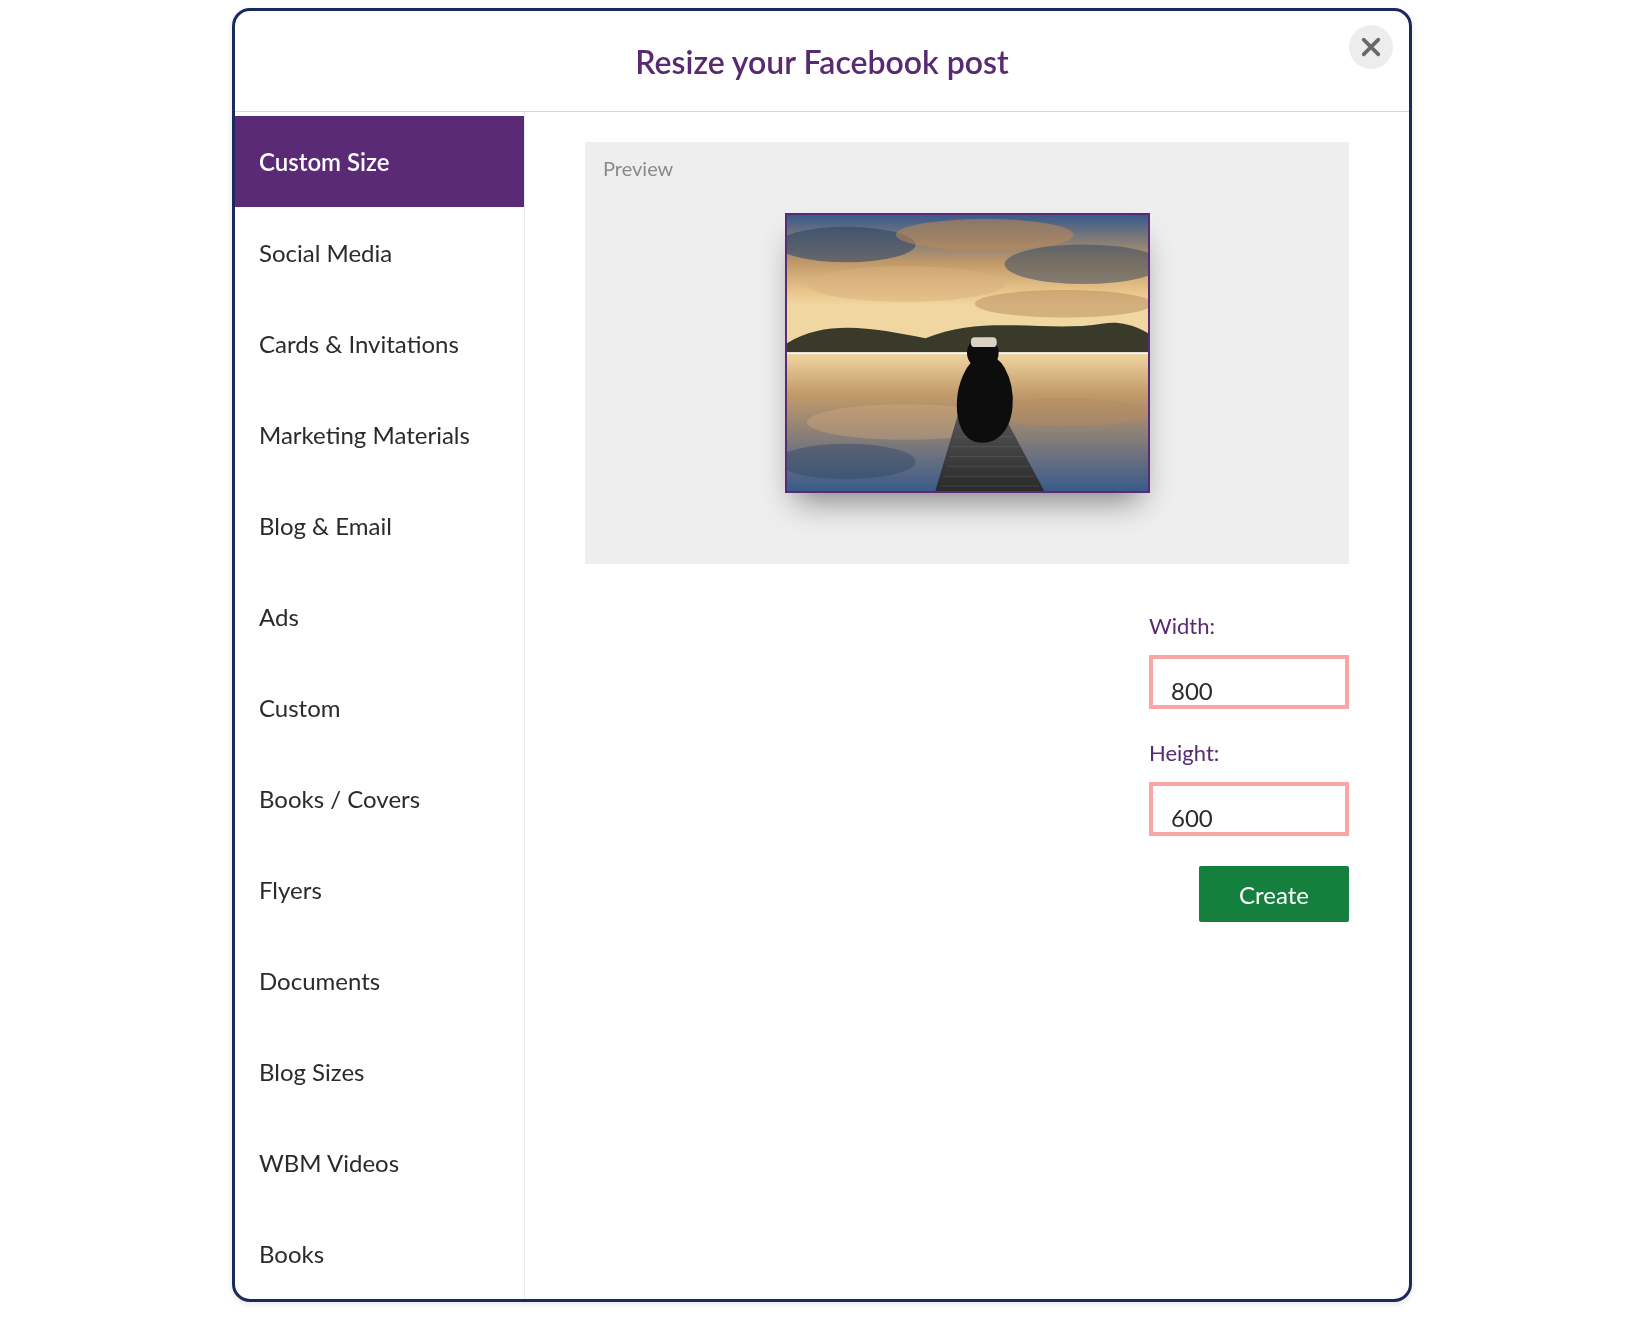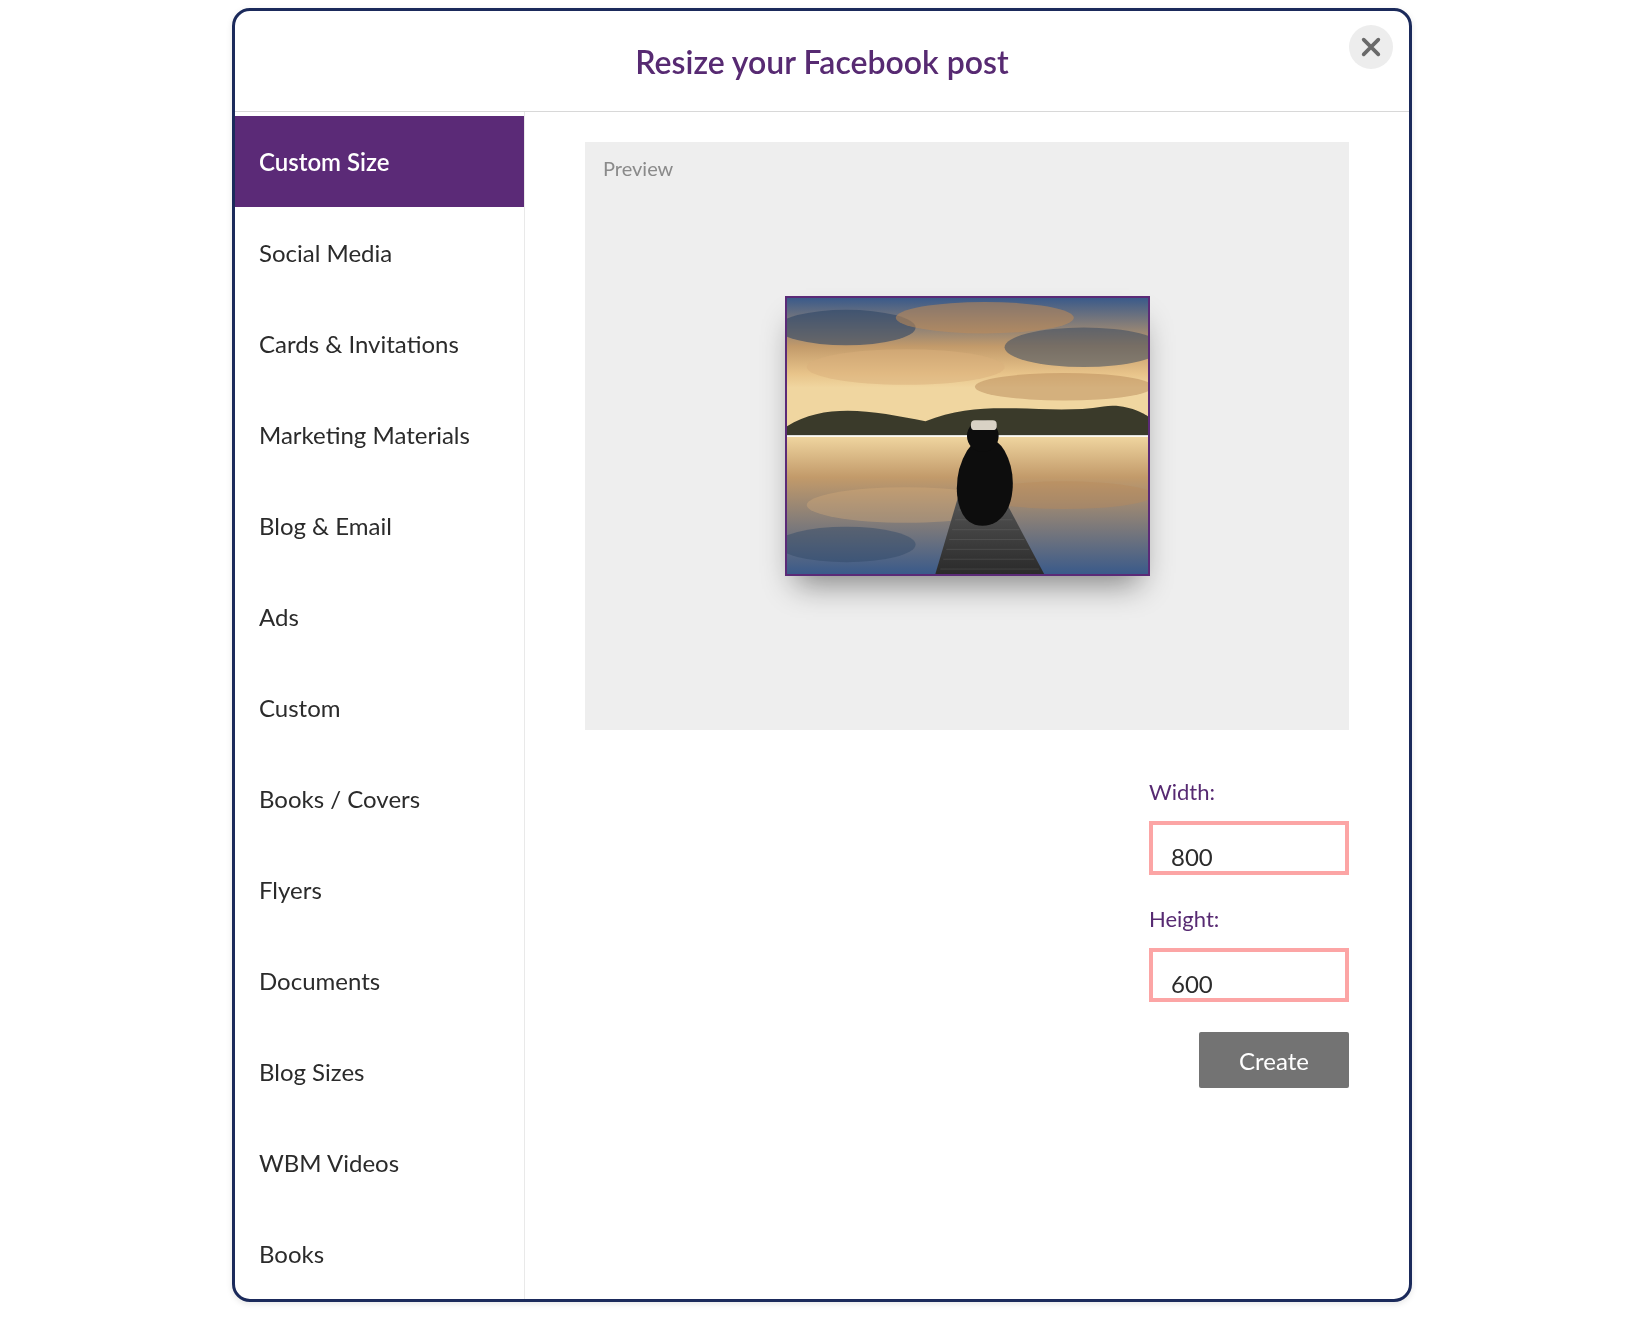--- a/index.html
+++ b/index.html
@@ -58,21 +58,21 @@
     font-weight:600;
   }
   .main{
     flex:1;
     padding:30px 60px 40px 60px;
     box-sizing:border-box;
     display:flex;flex-direction:column;
   }
   .preview-box{
     background:#eeeeee;
-    height:588px;
+    height:422px;
     position:relative;
     display:flex;align-items:center;justify-content:center;
   }
   .preview-label{
     position:absolute;
     top:14px;left:18px;
     font-size:20px;
     color:#8a8a8a;
   }
   .thumb{
@@ -116,21 +116,21 @@
   }
   .unit{
     width:70px;
     border-left:1px solid #c9c9c9;
     display:flex;align-items:center;justify-content:center;
     font-size:22px;color:#2b2b2b;
   }
   .create-btn{
     margin-left:auto;
     width:150px;height:56px;
-    background:#737373;
+    background:#15803d;
     color:#fff;
     font-size:24px;
     display:flex;align-items:center;justify-content:center;
     cursor:pointer;
     border-radius:2px;
   }
 </style>
 </head>
 <body>
 

